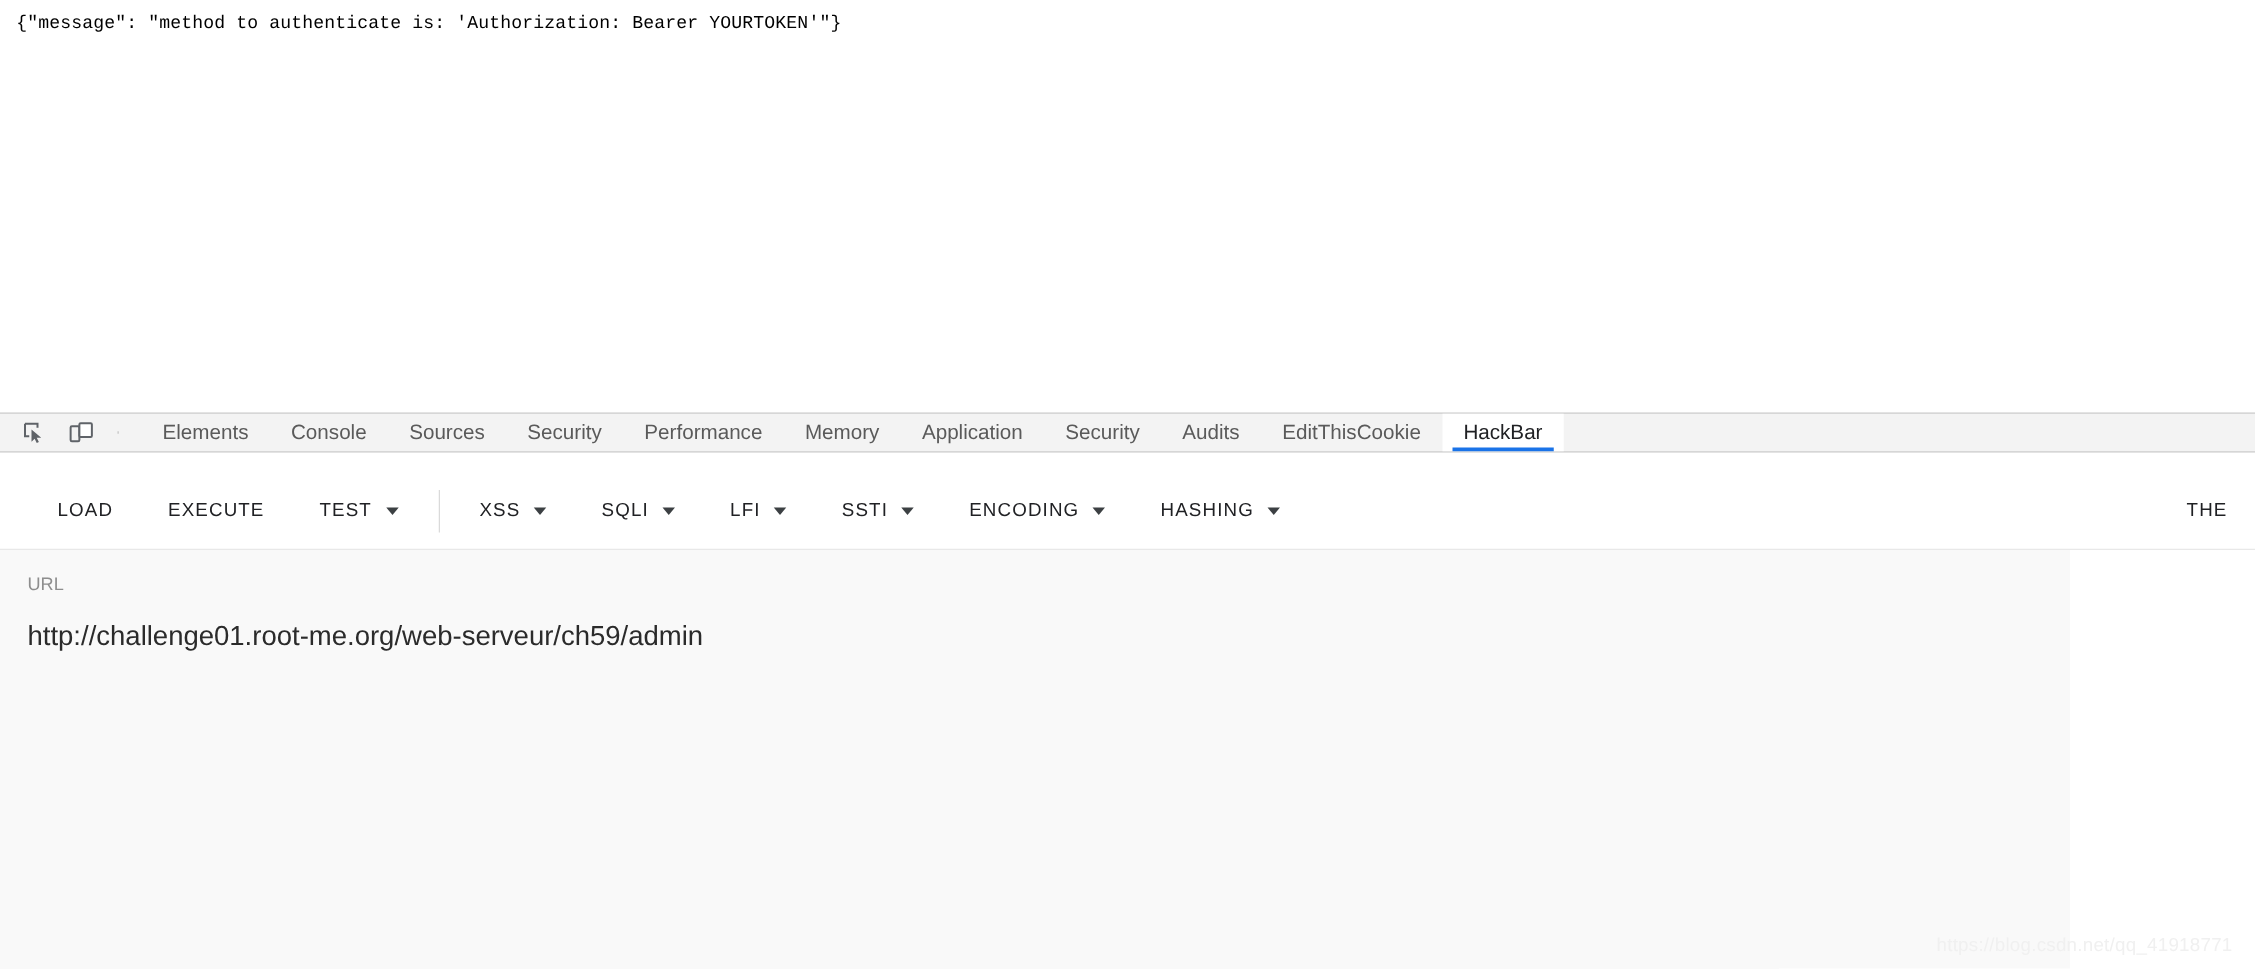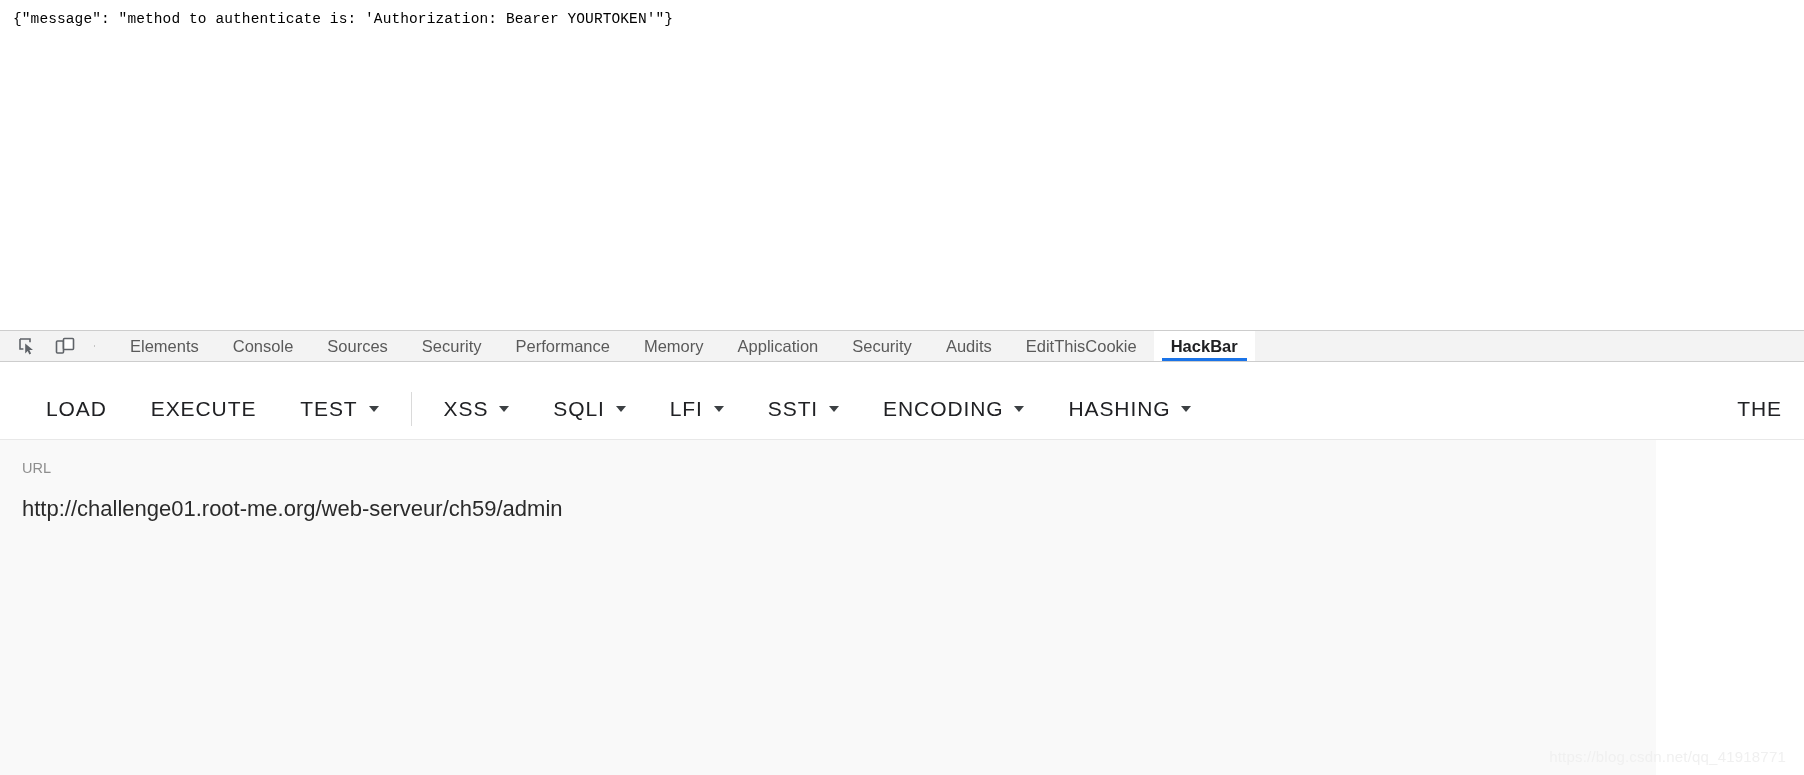--- a/index.html
+++ b/index.html
@@ -83,21 +83,20 @@
     padding: 0 17px;
     font-size: 16.5px;
     color: #5a5a5a;
     white-space: nowrap;
     cursor: pointer;
   }
 
   .dt-tab.active {
     color: #202124;
     background: #ffffff;
-    font-weight: bold;
   }
 
   .dt-tab.active::after {
     content: "";
     position: absolute;
     left: 8px; right: 8px;
     bottom: 0;
     height: 3px;
     background: #1a73e8;
   }
@@ -114,21 +113,21 @@
     overflow: hidden;
     border-bottom: 1px solid #e8e8e8;
   }
 
   .hb-btn {
     display: flex;
     align-items: center;
     gap: 11px;
     padding: 0 22px;
     height: 100%;
-    font-size: 21px;
+    font-size: 15px;
     font-weight: 500;
     letter-spacing: 0.9px;
     color: #202124;
     white-space: nowrap;
     cursor: pointer;
   }
 
   .hb-btn:first-child { margin-left: 24px; }
 
   .caret {

